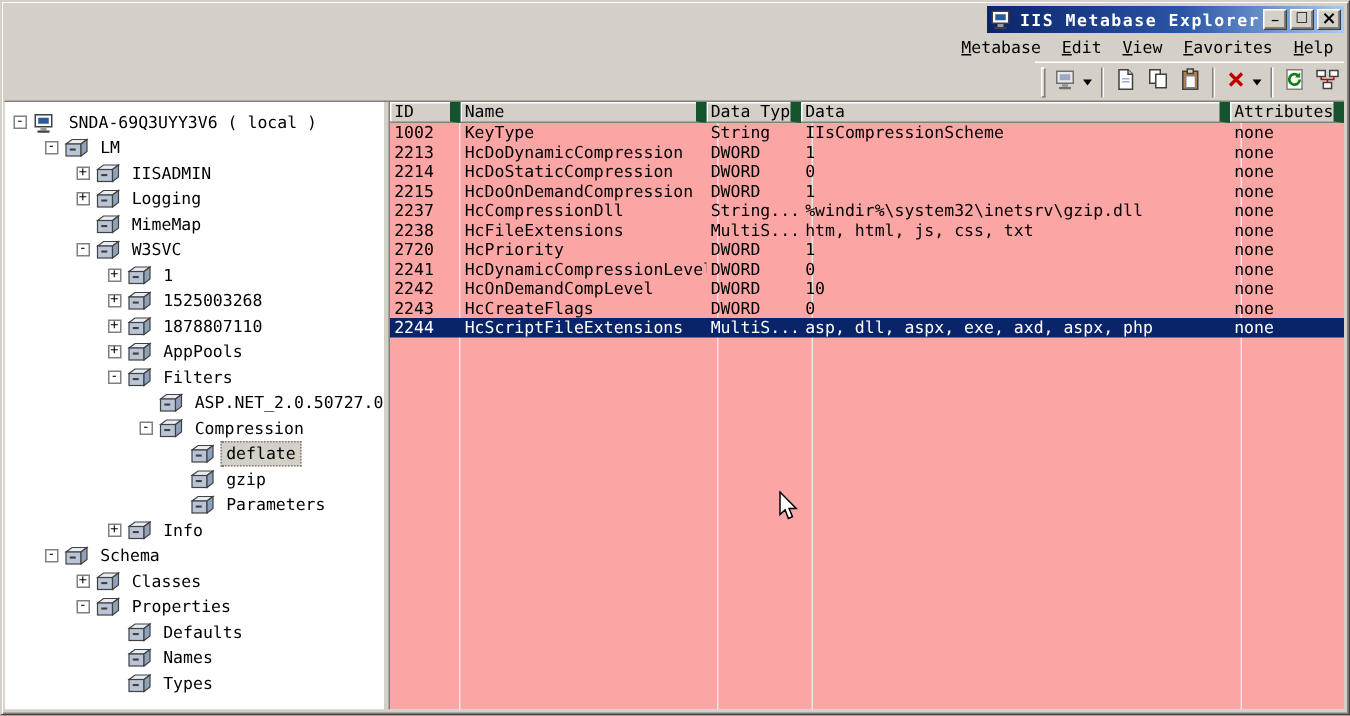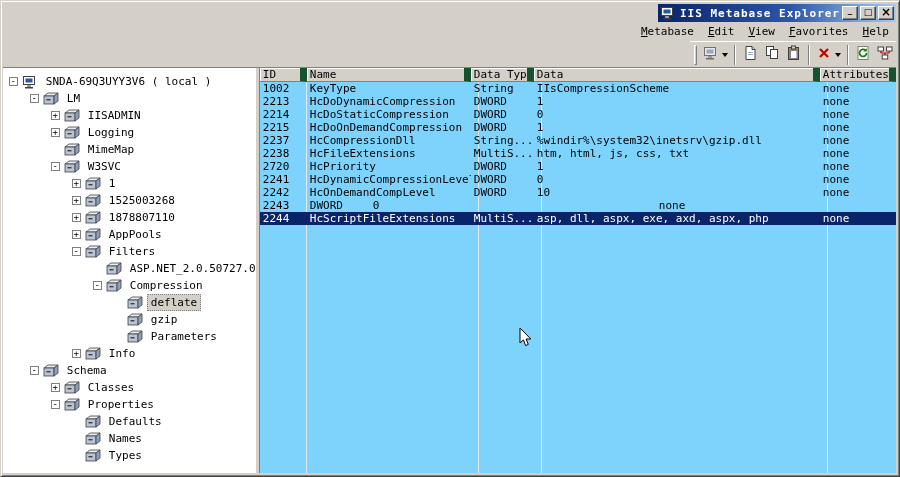--- a/index.html
+++ b/index.html
@@ -50,21 +50,21 @@
   .tree-label { padding:1px 3px; border:1px solid transparent; }
   .tree-row.sel .tree-label { background:#d4d0c8; border:1px dotted #808080; }
 
   
   .lv-header { height:14px; flex:none; display:flex; background:#d4d0c8; }
   .hcell { line-height:13px; padding-left:3px; white-space:nowrap; overflow:hidden;
     border-right:7px solid #14532d; border-bottom:1px solid #808080;
     box-shadow: inset 1px 1px 0 #fff; cursor:default; }
   .c0 { width:47px; flex:none; } .c1 { width:164px; flex:none; } .c2 { width:63px; flex:none; }
   .c3 { width:286px; flex:none; } .c4 { flex:1; }
-  .lv-body { flex:1; position:relative; overflow:hidden; background:#7dd3fc; }
+  .lv-body { flex:1; position:relative; overflow:hidden; background:#fca5a5; }
   .gridline { position:absolute; top:0; bottom:0; width:1px; background:#e6e6e6; z-index:0; }
   .lv-row { display:flex; height:13px; position:relative; z-index:1; cursor:default; }
   .lv-row.sel { background:#0a246a; color:#fff; }
   .cell { line-height:13px; padding-left:3px; white-space:nowrap; overflow:hidden; }
 
   
   .mouse-cursor { position:absolute; left:519px; top:327px; z-index:50; pointer-events:none; }
 </style>
 </head>
 <body>
@@ -460,20 +460,21 @@
           </div>
           <div class="lv-row">
             <span class="cell c0">2242</span>
             <span class="cell c1">HcOnDemandCompLevel</span>
             <span class="cell c2">DWORD</span>
             <span class="cell c3">10</span>
             <span class="cell c4">none</span>
           </div>
           <div class="lv-row">
             <span class="cell c0">2243</span>
+            <span class="cell c1">HcCreateFlags</span>
             <span class="cell c2">DWORD</span>
             <span class="cell c3">0</span>
             <span class="cell c4">none</span>
           </div>
           <div class="lv-row sel">
             <span class="cell c0">2244</span>
             <span class="cell c1">HcScriptFileExtensions</span>
             <span class="cell c2">MultiS...</span>
             <span class="cell c3">asp, dll, aspx, exe, axd, aspx, php</span>
             <span class="cell c4">none</span>

